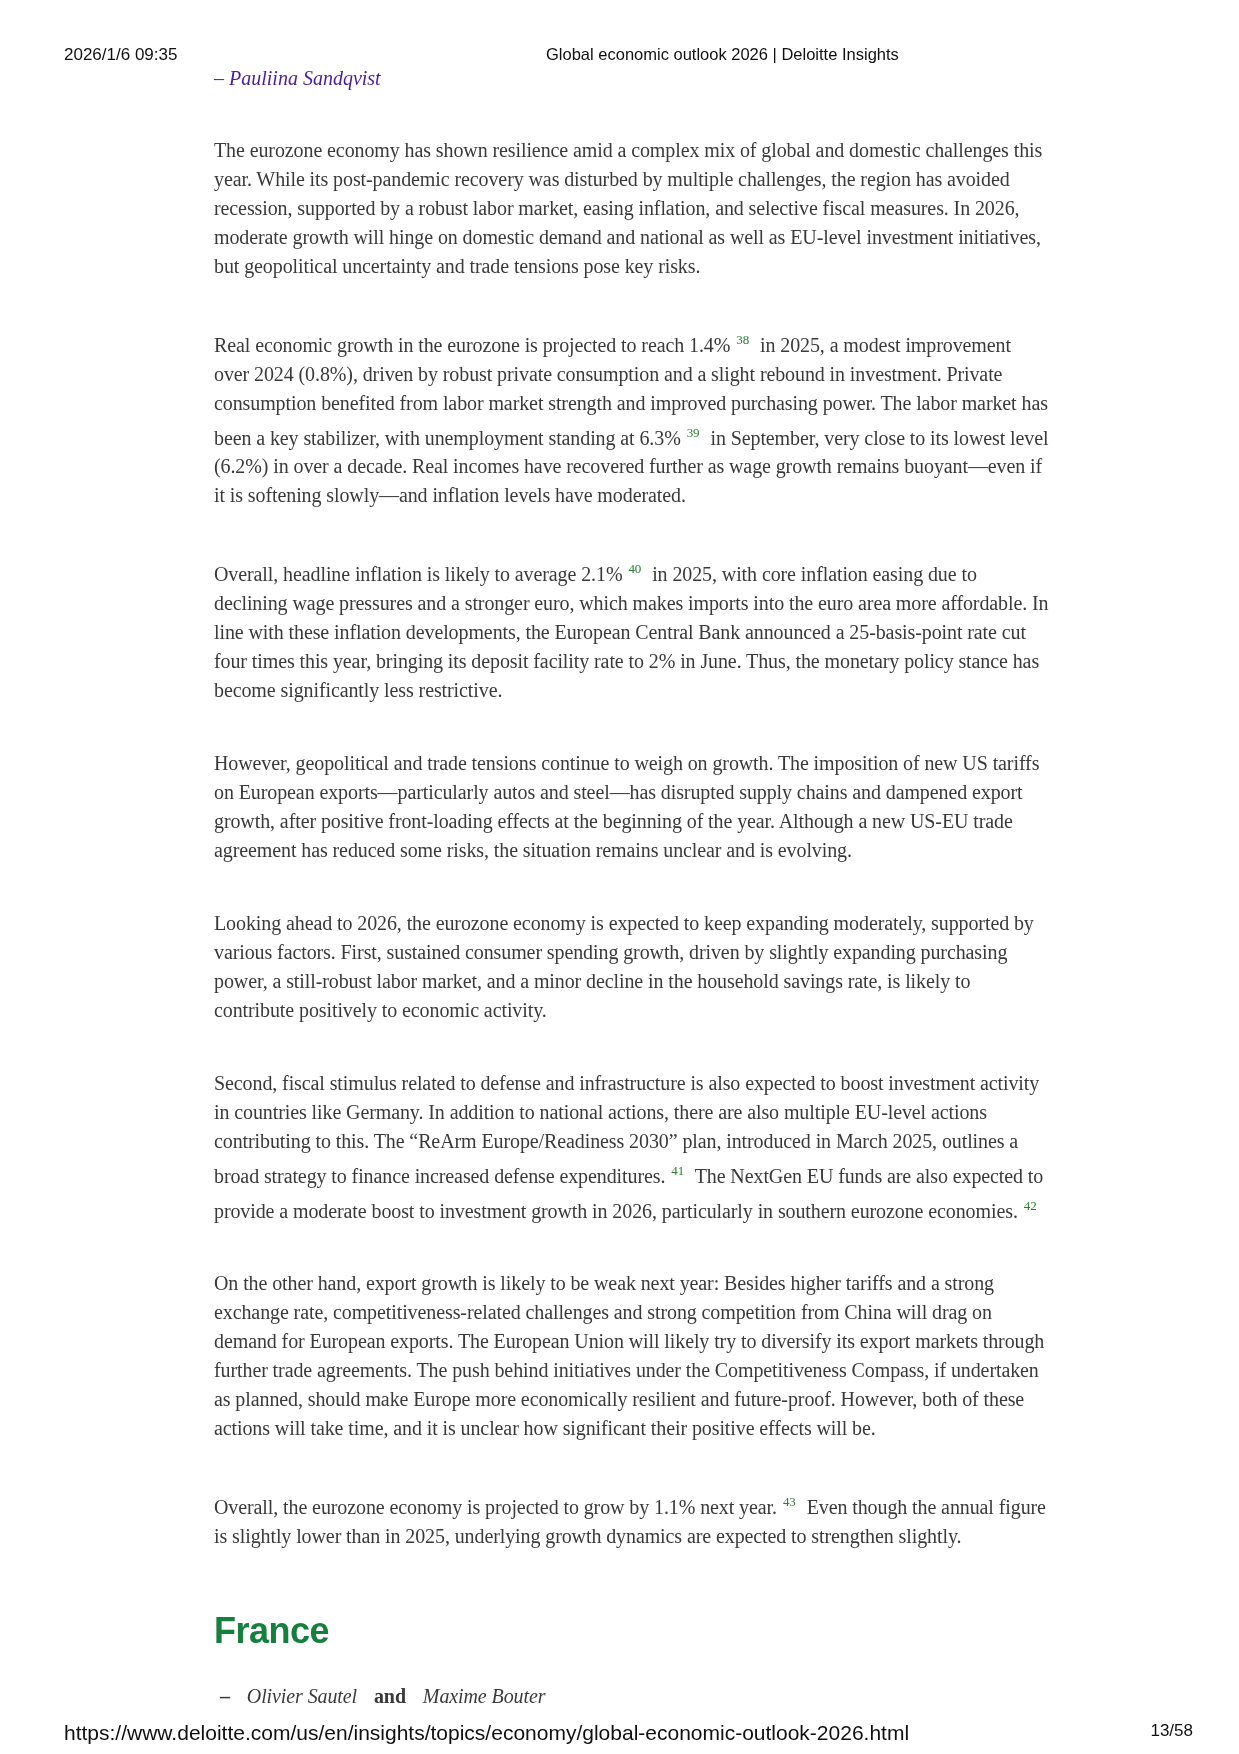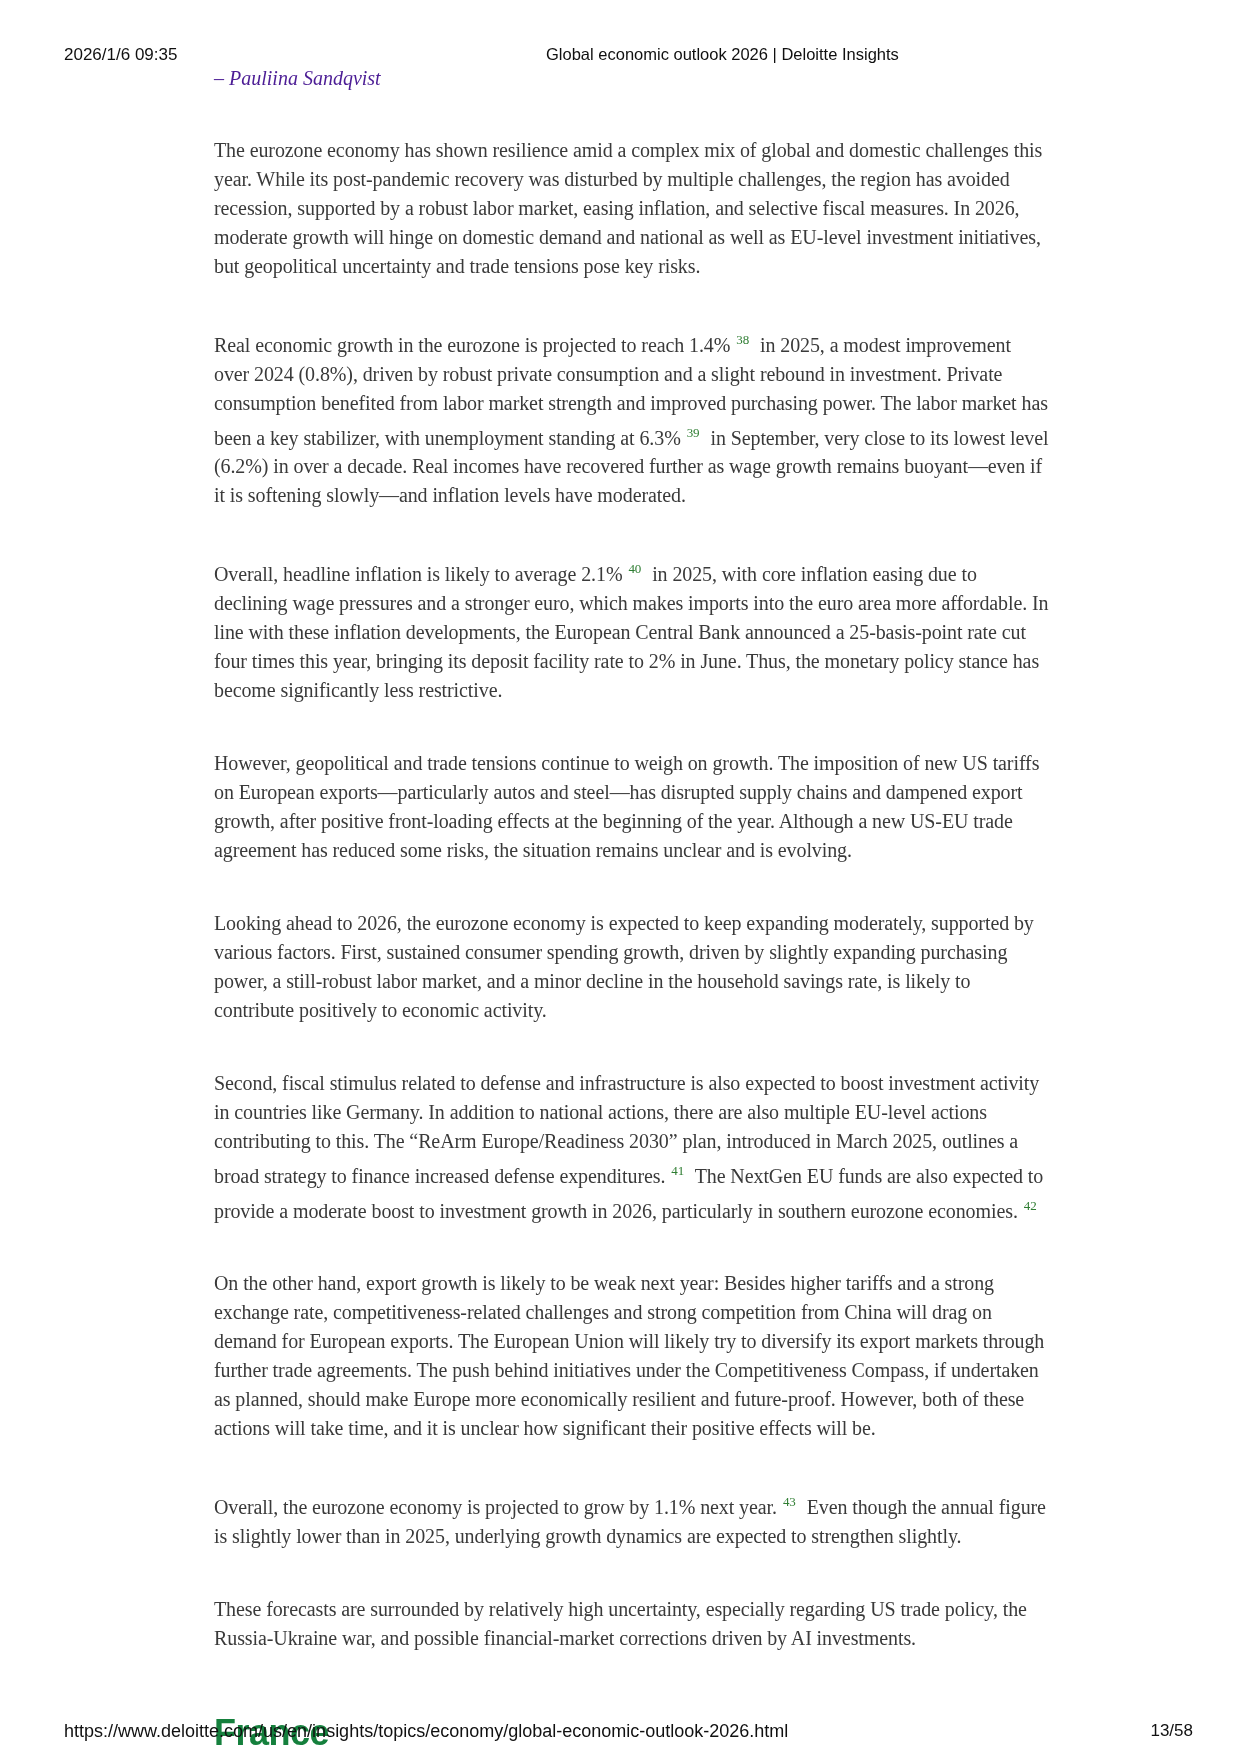--- a/index.html
+++ b/index.html
@@ -20,21 +20,21 @@
     font-size: 17px; color: #101010; white-space: nowrap;
   }
   .print-header-title {
     position: absolute; left: 528px; top: 27px;
     font-family: "Liberation Sans", "DejaVu Sans", sans-serif;
     font-size: 16.5px; color: #101010; white-space: nowrap;
   }
   .print-footer-url {
     position: absolute; left: 46px; top: 1703px;
     font-family: "Liberation Sans", "DejaVu Sans", sans-serif;
-    font-size: 18px; color: #101010; white-space: nowrap;
+    font-size: 21px; color: #101010; white-space: nowrap;
   }
   .print-footer-page {
     position: absolute; right: 52px; top: 1703px;
     font-family: "Liberation Sans", "DejaVu Sans", sans-serif;
     font-size: 17px; color: #101010; white-space: nowrap;
   }
 
   
   .top-byline {
     position: absolute; left: 190px; top: 49px;
@@ -86,21 +86,20 @@
   <div class="article-body" style="color: rgb(58, 58, 58);">
 
   <p>The eurozone economy has shown resilience amid a complex mix of global and domestic challenges this year. While its post-pandemic recovery was disturbed by multiple challenges, the region has avoided recession, supported by a robust labor market, easing inflation, and selective fiscal measures. In 2026, moderate growth will hinge on domestic demand and national as well as EU-level investment initiatives, but geopolitical uncertainty and trade tensions pose key risks.</p>
       <p>Real economic growth in the eurozone is projected to reach 1.4%<sup style="color: rgb(46, 125, 50);">38</sup> in 2025, a modest improvement over 2024 (0.8%), driven by robust private consumption and a slight rebound in investment. Private consumption benefited from labor market strength and improved purchasing power. The labor market has been a key stabilizer, with unemployment standing at 6.3%<sup style="color: rgb(46, 125, 50);">39</sup> in September, very close to its lowest level (6.2%) in over a decade. Real incomes have recovered further as wage growth remains buoyant—even if it is softening slowly—and inflation levels have moderated.</p>
       <p>Overall, headline inflation is likely to average 2.1%<sup style="color: rgb(46, 125, 50);">40</sup> in 2025, with core inflation easing due to declining wage pressures and a stronger euro, which makes imports into the euro area more affordable. In line with these inflation developments, the European Central Bank announced a 25-basis-point rate cut four times this year, bringing its deposit facility rate to 2% in June. Thus, the monetary policy stance has become significantly less restrictive.</p>
       <p>However, geopolitical and trade tensions continue to weigh on growth. The imposition of new US tariffs on European exports—particularly autos and steel—has disrupted supply chains and dampened export growth, after positive front-loading effects at the beginning of the year. Although a new US-EU trade agreement has reduced some risks, the situation remains unclear and is evolving.</p>
       <p>Looking ahead to 2026, the eurozone economy is expected to keep expanding moderately, supported by various factors. First, sustained consumer spending growth, driven by slightly expanding purchasing power, a still-robust labor market, and a minor decline in the household savings rate, is likely to contribute positively to economic activity.</p>
       <p>Second, fiscal stimulus related to defense and infrastructure is also expected to boost investment activity in countries like Germany. In addition to national actions, there are also multiple EU-level actions contributing to this. The “ReArm Europe/Readiness 2030” plan, introduced in March 2025, outlines a broad strategy to finance increased defense expenditures.<sup style="color: rgb(46, 125, 50);">41</sup> The NextGen EU funds are also expected to provide a moderate boost to investment growth in 2026, particularly in southern eurozone economies.<sup style="color: rgb(46, 125, 50);">42</sup></p>
       <p>On the other hand, export growth is likely to be weak next year: Besides higher tariffs and a strong exchange rate, competitiveness-related challenges and strong competition from China will drag on demand for European exports. The European Union will likely try to diversify its export markets through further trade agreements. The push behind initiatives under the Competitiveness Compass, if undertaken as planned, should make Europe more economically resilient and future-proof. However, both of these actions will take time, and it is unclear how significant their positive effects will be.</p>
       <p>Overall, the eurozone economy is projected to grow by 1.1% next year.<sup style="color: rgb(46, 125, 50);">43</sup> Even though the annual figure is slightly lower than in 2025, underlying growth dynamics are expected to strengthen slightly.</p>
-      <p>These forecasts are surrounded by relatively high uncertainty, especially regarding US trade policy, the Russia-Ukraine war, and possible financial-market corrections driven by AI investments.</p>
       <h2 class="section-heading">France</h2>
       <div class="section-byline"><span class="dash">–</span> <span class="author">Olivier Sautel</span> <span class="connector">and</span> <span class="author">Maxime Bouter</span></div>
     </div>
 
   <div class="print-footer-url">https://www.deloitte.com/us/en/insights/topics/economy/global-economic-outlook-2026.html</div>
 
   <div class="print-footer-page">13/58</div>
 
 </div>
 

